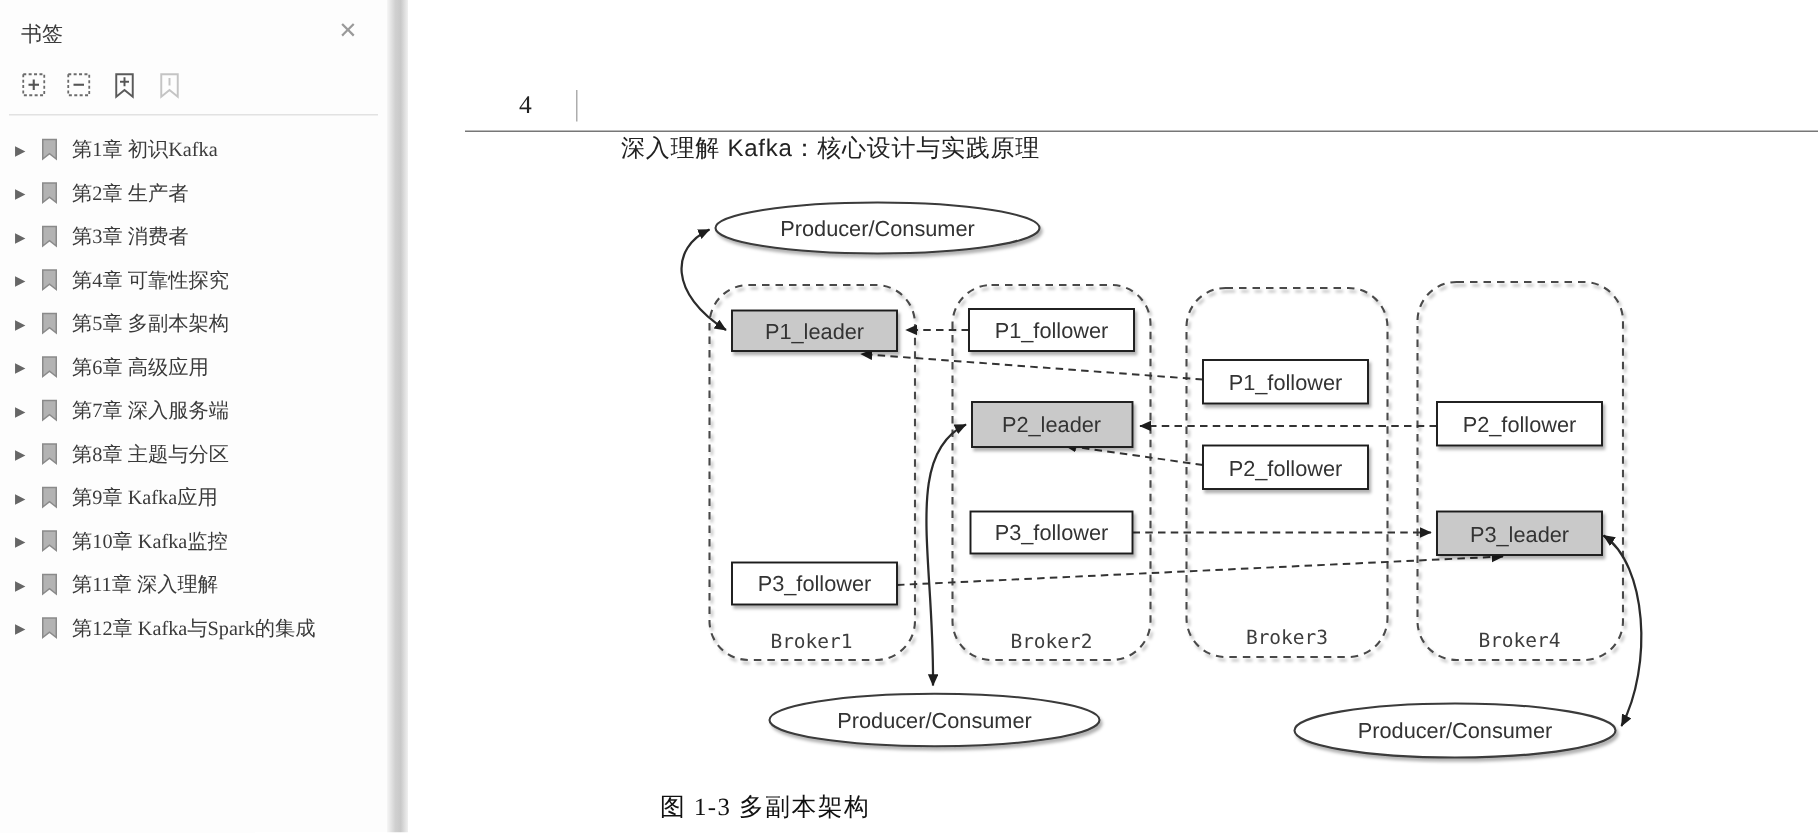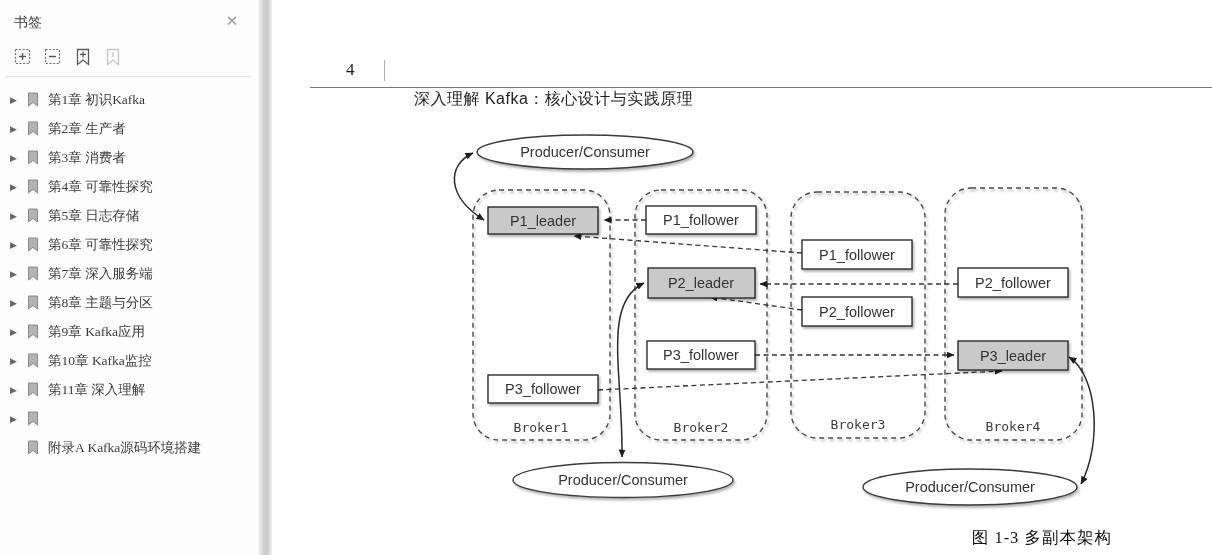--- a/index.html
+++ b/index.html
@@ -31,21 +31,21 @@
   
   #main { position:absolute; left:272px; top:0; width:940px; height:555px; background:#ffffff; }
   .page-num { position:absolute; left:74px; top:60px; font-size:17px; color:#222;
               font-family:"Liberation Serif", serif; }
   .hdr-sep { position:absolute; left:112px; top:60px; width:1px; height:21px; background:#adadad; }
   .hdr-title { position:absolute; left:142px; top:60px; font-size:16px; color:#222; font-weight:500;
                letter-spacing:0.5px;margin-top:29px; }
   .hdr-rule { position:absolute; left:38px; right:0; top:87px; height:0; border-top:1.5px solid #777; }
 
   #diagram { position:absolute; left:168px; top:122px; }
-  .fig-caption { position:absolute; left:168px; top:527px; width:672px; text-align:right;
+  .fig-caption { position:absolute; left:168px; top:527px; width:672px; text-align:left;
                  font-size:16.5px; color:#111; font-family:"Liberation Serif", serif; letter-spacing:1px; }
 
   
   .ell-t { font-size:14.5px; fill:#333; font-family:"Liberation Sans",sans-serif; text-anchor:middle; }
   .part-t { font-size:14.5px; fill:#333; font-family:"Liberation Sans",sans-serif; text-anchor:middle; }
   .brk-t { font-size:13px; fill:#3d3d3d; font-family:"DejaVu Sans Mono",monospace; text-anchor:middle; }
   .part-box { stroke:#1f1f1f; stroke-width:1.3; }
   .part-box.follower { fill:#ffffff; }
   .part-box.leader { fill:#c9c9c9; }
   .brk-box { fill:none; stroke:#4a4a4a; stroke-width:1.4; stroke-dasharray:5 4; }
@@ -112,28 +112,28 @@
         <svg class="bm-ico" width="13" height="16" viewBox="0 0 13 16">
             <path d="M2,1 h9 v13 l-4.5,-3.6 L2,14 z" fill="#b3b3b3" stroke="#8a8a8a" stroke-width="1"></path>
           </svg>
         <span class="bm-label">第4章 可靠性探究</span>
       </div>
       <div class="bm-row">
         <span class="tri">▶</span>
         <svg class="bm-ico" width="13" height="16" viewBox="0 0 13 16">
             <path d="M2,1 h9 v13 l-4.5,-3.6 L2,14 z" fill="#b3b3b3" stroke="#8a8a8a" stroke-width="1"></path>
           </svg>
-        <span class="bm-label">第5章 日志存储</span>
-      </div>
-      <div class="bm-row">
-        <span class="tri">▶</span>
-        <svg class="bm-ico" width="13" height="16" viewBox="0 0 13 16">
-            <path d="M2,1 h9 v13 l-4.5,-3.6 L2,14 z" fill="#b3b3b3" stroke="#8a8a8a" stroke-width="1"></path>
-          </svg>
-        <span class="bm-label">第6章 可靠性探究</span>
+        <span class="bm-label">第5章 多副本架构</span>
+      </div>
+      <div class="bm-row">
+        <span class="tri">▶</span>
+        <svg class="bm-ico" width="13" height="16" viewBox="0 0 13 16">
+            <path d="M2,1 h9 v13 l-4.5,-3.6 L2,14 z" fill="#b3b3b3" stroke="#8a8a8a" stroke-width="1"></path>
+          </svg>
+        <span class="bm-label">第6章 高级应用</span>
       </div>
       <div class="bm-row">
         <span class="tri">▶</span>
         <svg class="bm-ico" width="13" height="16" viewBox="0 0 13 16">
             <path d="M2,1 h9 v13 l-4.5,-3.6 L2,14 z" fill="#b3b3b3" stroke="#8a8a8a" stroke-width="1"></path>
           </svg>
         <span class="bm-label">第7章 深入服务端</span>
       </div>
       <div class="bm-row">
         <span class="tri">▶</span>
@@ -161,27 +161,21 @@
         <svg class="bm-ico" width="13" height="16" viewBox="0 0 13 16">
             <path d="M2,1 h9 v13 l-4.5,-3.6 L2,14 z" fill="#b3b3b3" stroke="#8a8a8a" stroke-width="1"></path>
           </svg>
         <span class="bm-label">第11章 深入理解</span>
       </div>
       <div class="bm-row">
         <span class="tri">▶</span>
         <svg class="bm-ico" width="13" height="16" viewBox="0 0 13 16">
             <path d="M2,1 h9 v13 l-4.5,-3.6 L2,14 z" fill="#b3b3b3" stroke="#8a8a8a" stroke-width="1"></path>
           </svg>
-      </div>
-      <div class="bm-row no-tri">
-        <span class="tri">▶</span>
-        <svg class="bm-ico" width="13" height="16" viewBox="0 0 13 16">
-            <path d="M2,1 h9 v13 l-4.5,-3.6 L2,14 z" fill="#b3b3b3" stroke="#8a8a8a" stroke-width="1"></path>
-          </svg>
-        <span class="bm-label">附录A Kafka源码环境搭建</span>
+        <span class="bm-label">第12章 Kafka与Spark的集成</span>
       </div>
     </div>
   </div>
 
   <div id="panel-divider"></div>
 
   <div id="main">
     <span class="page-num">4</span>
     <div class="hdr-sep"></div>
     <span class="hdr-title">深入理解 Kafka：核心设计与实践原理</span>

